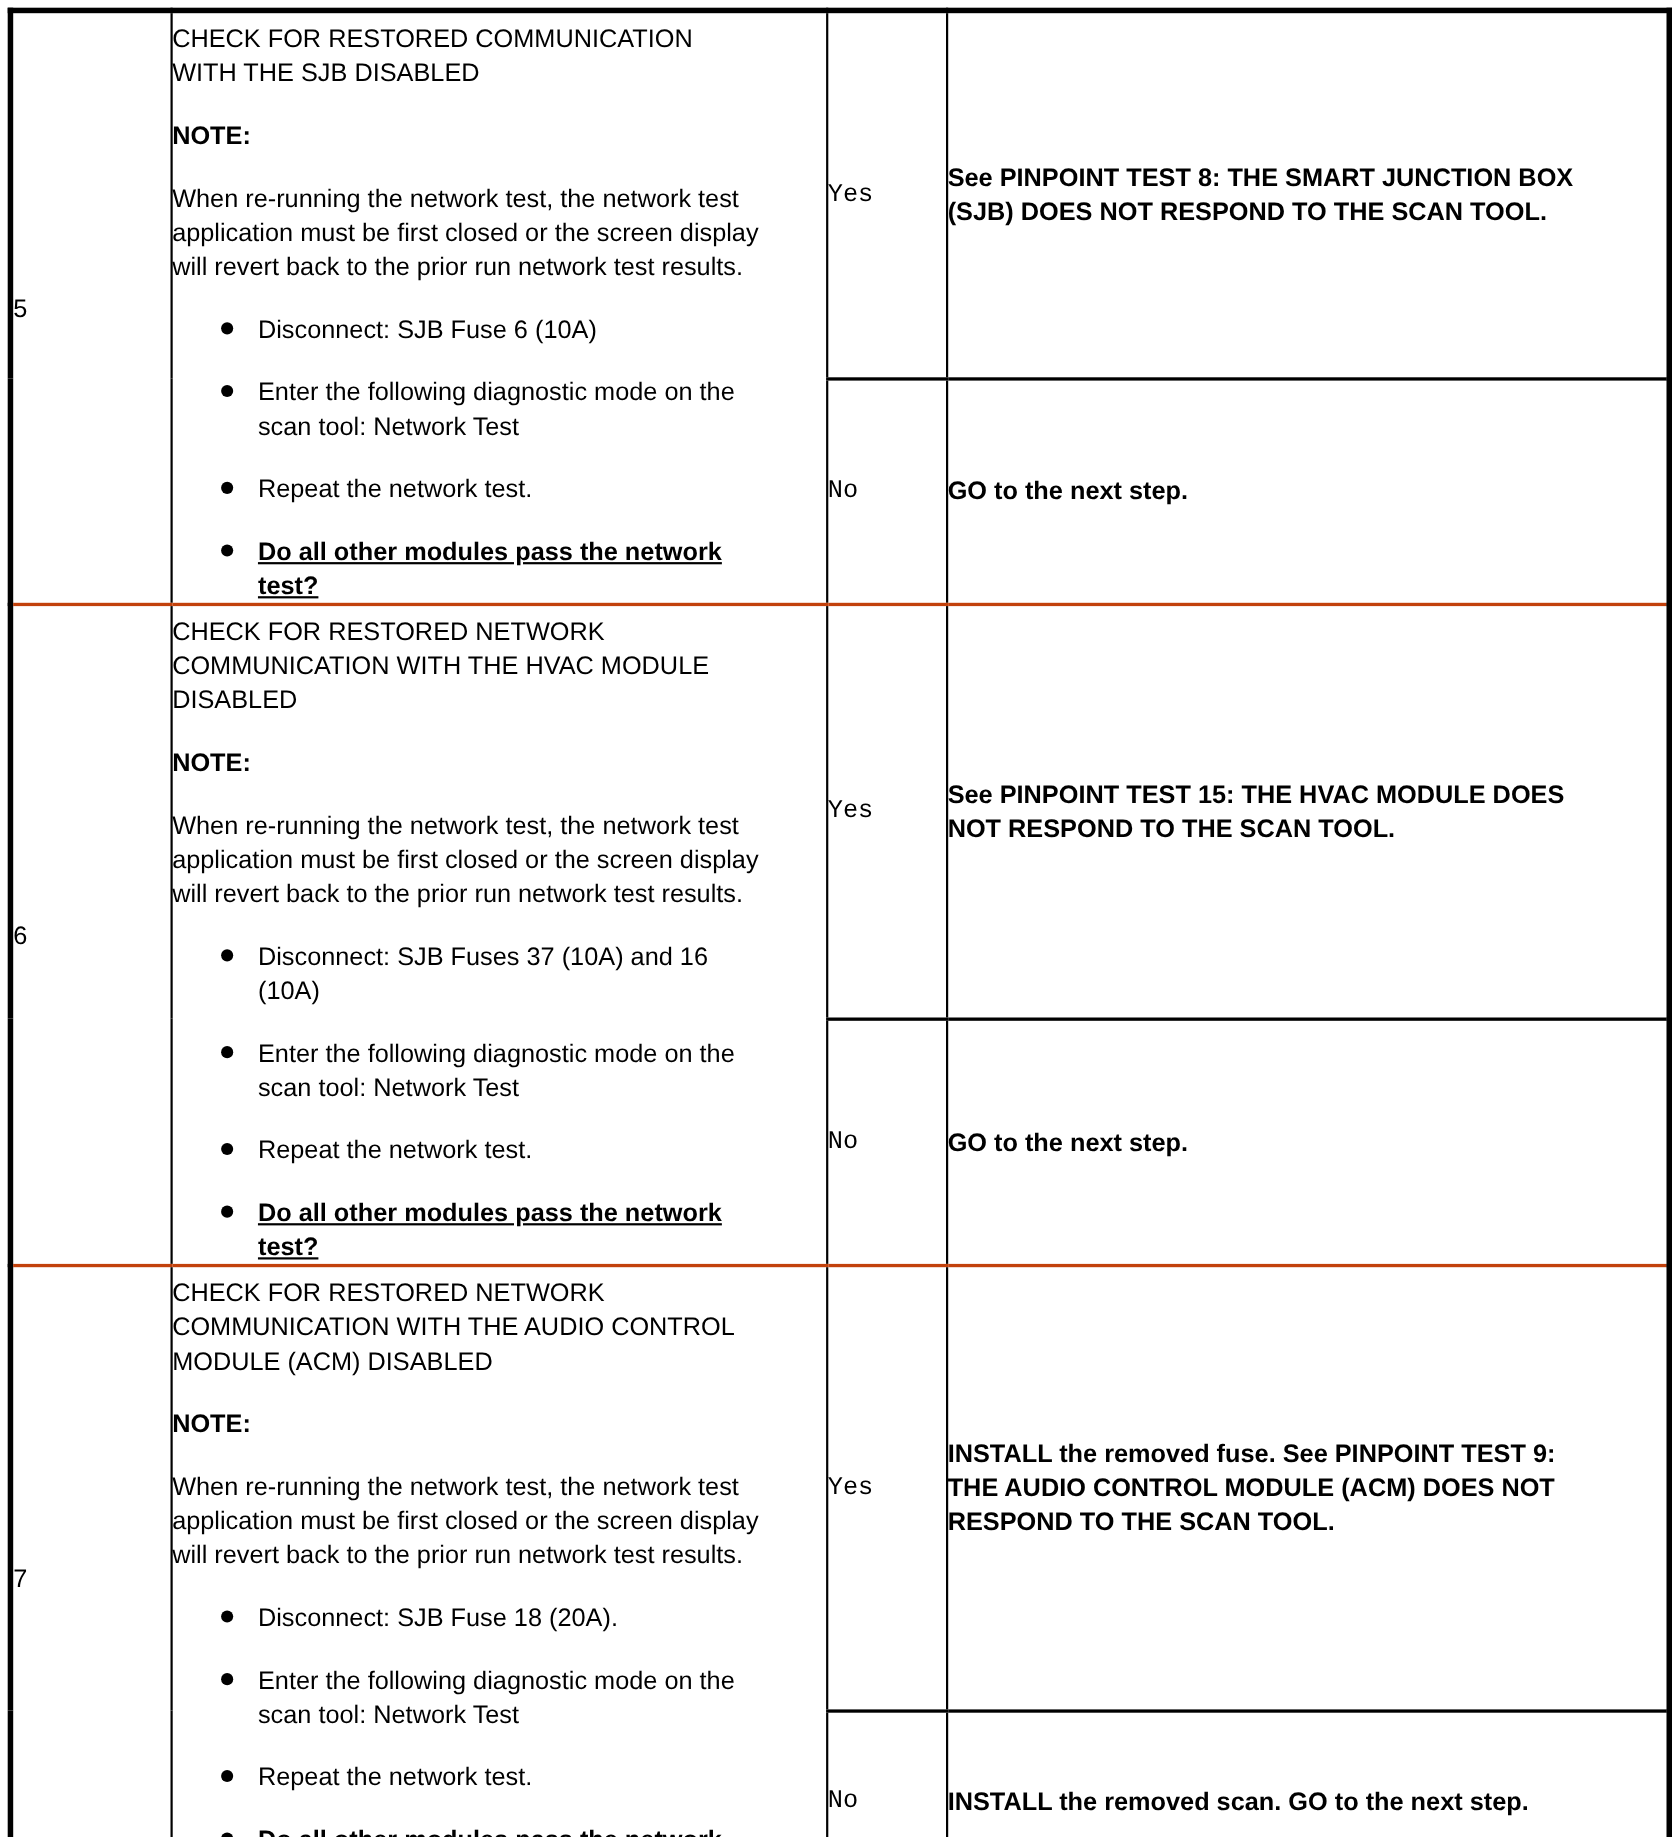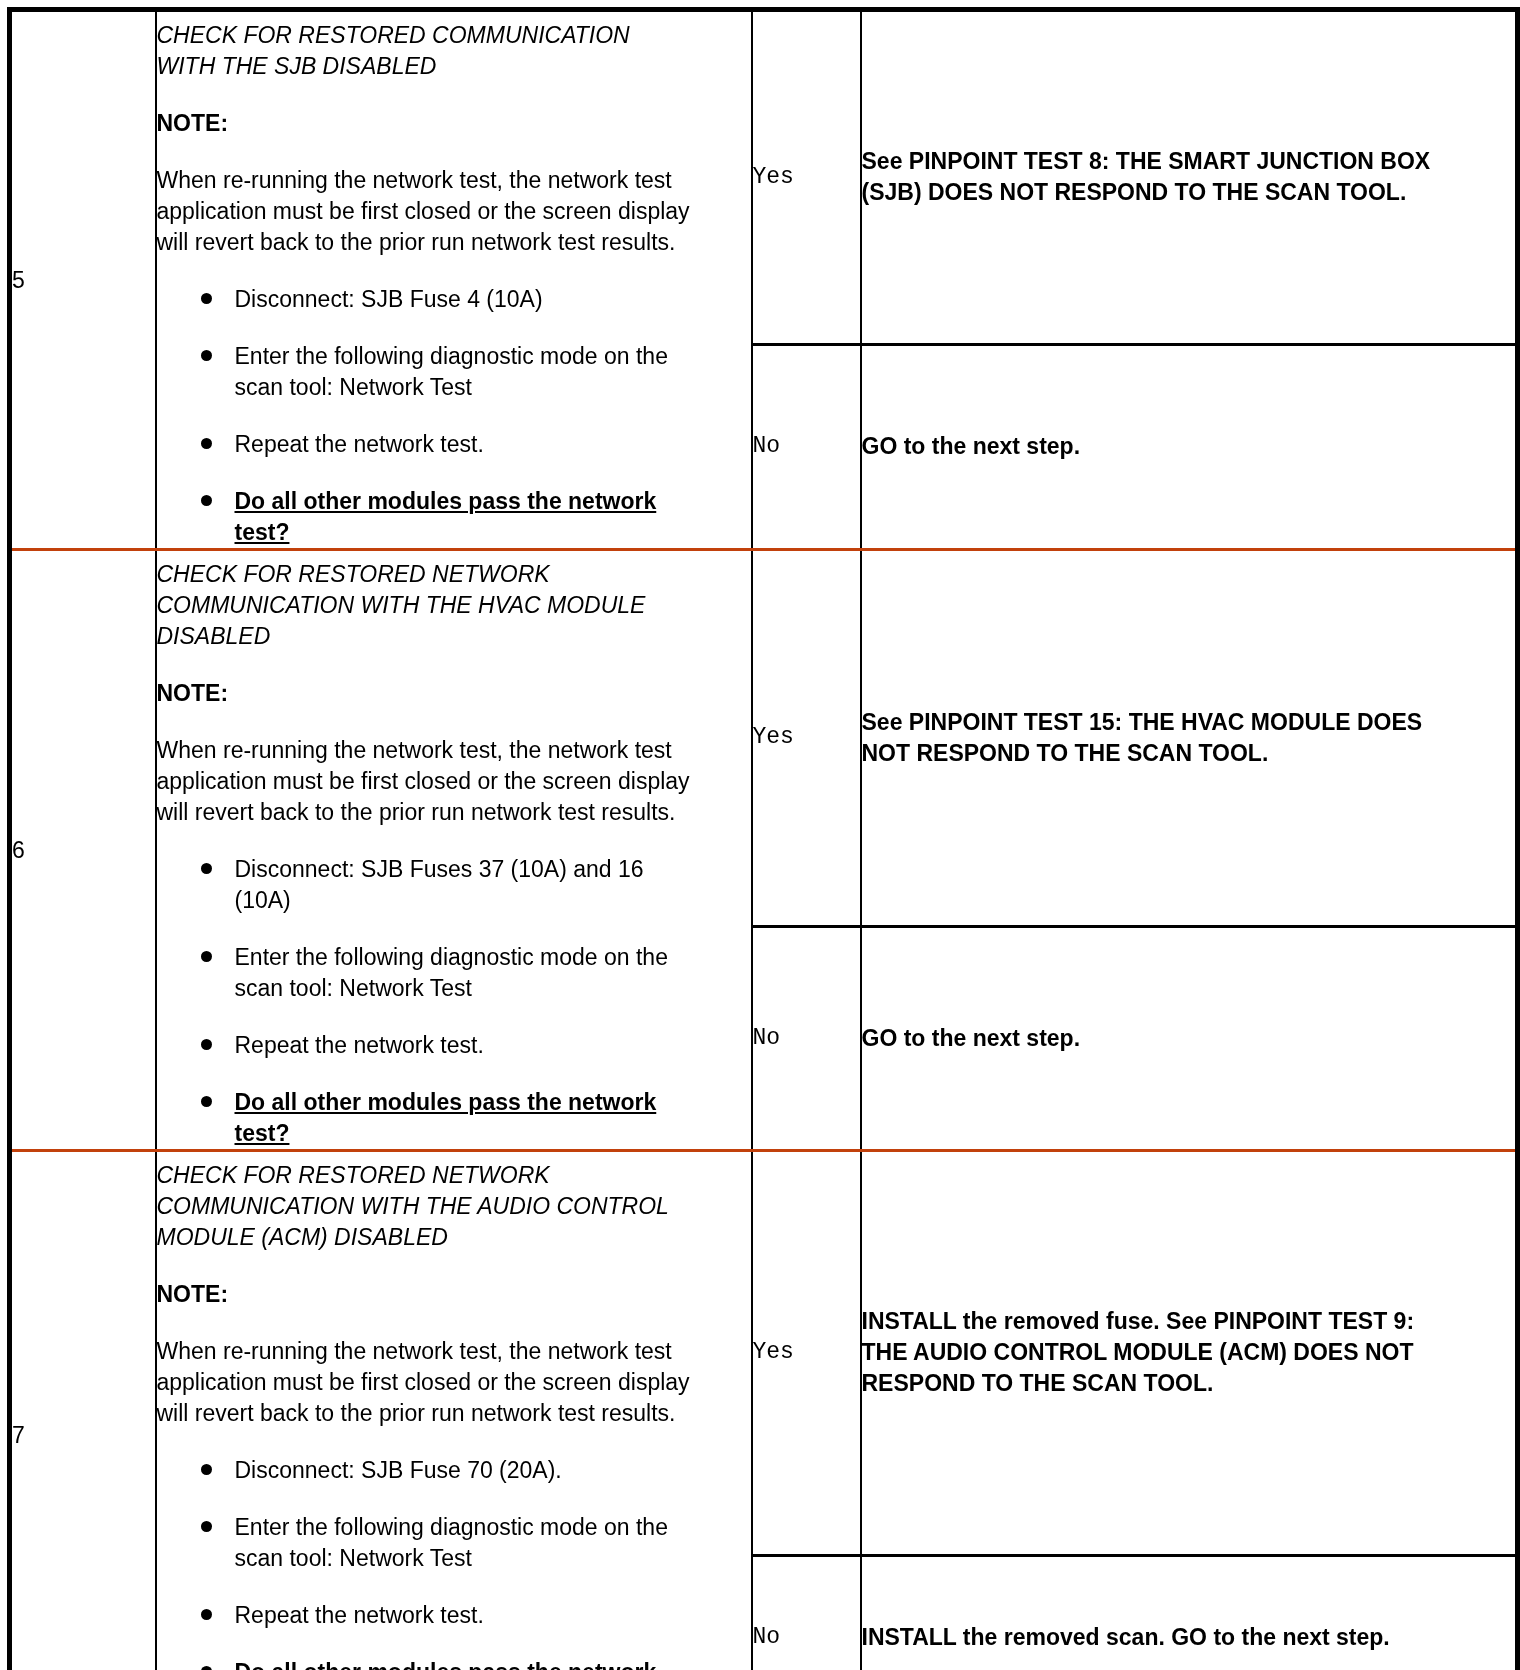--- a/index.html
+++ b/index.html
@@ -47,21 +47,21 @@
     vertical-align: middle;
     padding-left: 8px;
     font-family: Liberation Mono, monospace;
   }
   td.action-cell {
     vertical-align: middle;
     padding: 4px 8px 4px 10px;
     font-weight: bold;
   }
   .pre { white-space: pre-line; }
-  .proc-title { margin: 8px 16px 26px 0; font-style: italic; }
+  .proc-title { margin: 8px 16px 26px 0; }
   .note-label { font-weight: bold; margin: 0 0 26px 0; }
   .note-text { margin: 0 0 4px 0; }
   ul.bullets {
     list-style: none;
     margin: 0;
     padding: 0 0 0 44px;
   }
   ul.bullets li {
     display: flex;
     margin-top: 26px;
@@ -98,21 +98,21 @@
       <td class="proc-cell" rowspan="2">
         <div class="proc-title pre">CHECK FOR RESTORED COMMUNICATION
 WITH THE SJB DISABLED</div>
         <div class="note-label">NOTE:</div>
         <div class="note-text pre">When re-running the network test, the network test
 application must be first closed or the screen display
 will revert back to the prior run network test results.</div>
         <ul class="bullets">
           <li>
                 <span class="bullet-dot"></span>
-                <span class="bullet-text">Disconnect: SJB Fuse 4 (10A)</span>
+                <span class="bullet-text">Disconnect: SJB Fuse 6 (10A)</span>
               </li>
           <li>
                 <span class="bullet-dot"></span>
                 <span class="bullet-text">Enter the following diagnostic mode on the
 scan tool: Network Test</span>
               </li>
           <li>
                 <span class="bullet-dot"></span>
                 <span class="bullet-text">Repeat the network test.</span>
               </li>
@@ -187,21 +187,21 @@
         <div class="proc-title pre">CHECK FOR RESTORED NETWORK
 COMMUNICATION WITH THE AUDIO CONTROL
 MODULE (ACM) DISABLED</div>
         <div class="note-label">NOTE:</div>
         <div class="note-text pre">When re-running the network test, the network test
 application must be first closed or the screen display
 will revert back to the prior run network test results.</div>
         <ul class="bullets">
           <li>
                 <span class="bullet-dot"></span>
-                <span class="bullet-text">Disconnect: SJB Fuse 70 (20A).</span>
+                <span class="bullet-text">Disconnect: SJB Fuse 18 (20A).</span>
               </li>
           <li>
                 <span class="bullet-dot"></span>
                 <span class="bullet-text">Enter the following diagnostic mode on the
 scan tool: Network Test</span>
               </li>
           <li>
                 <span class="bullet-dot"></span>
                 <span class="bullet-text">Repeat the network test.</span>
               </li>

